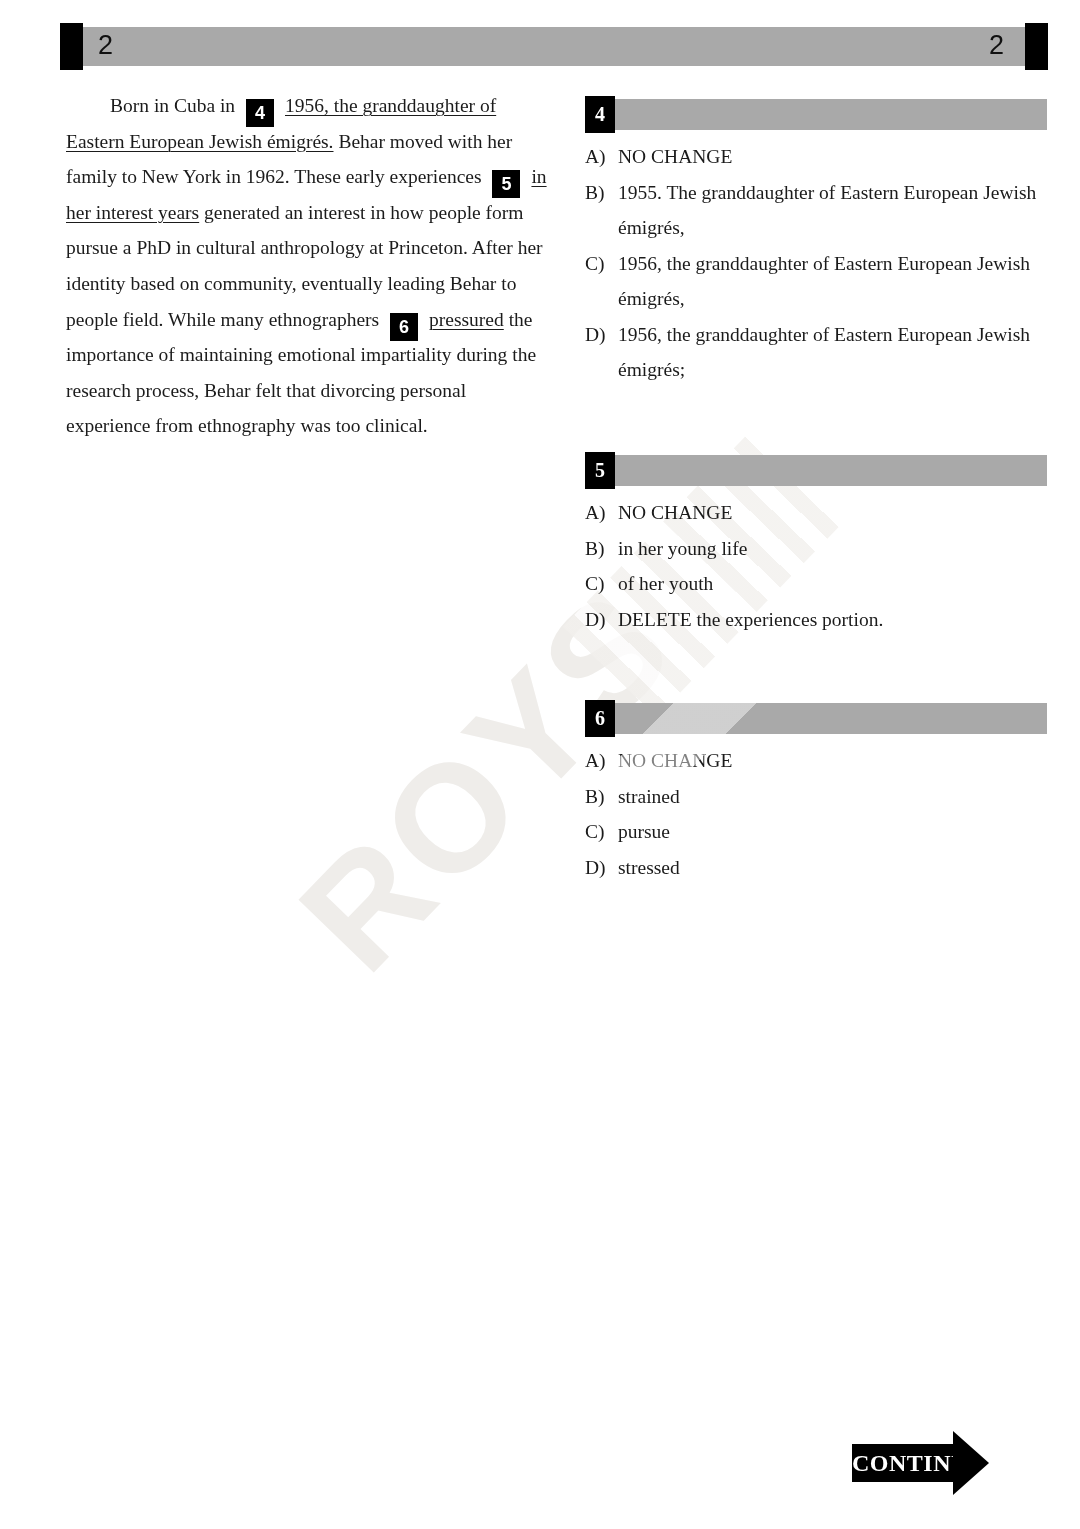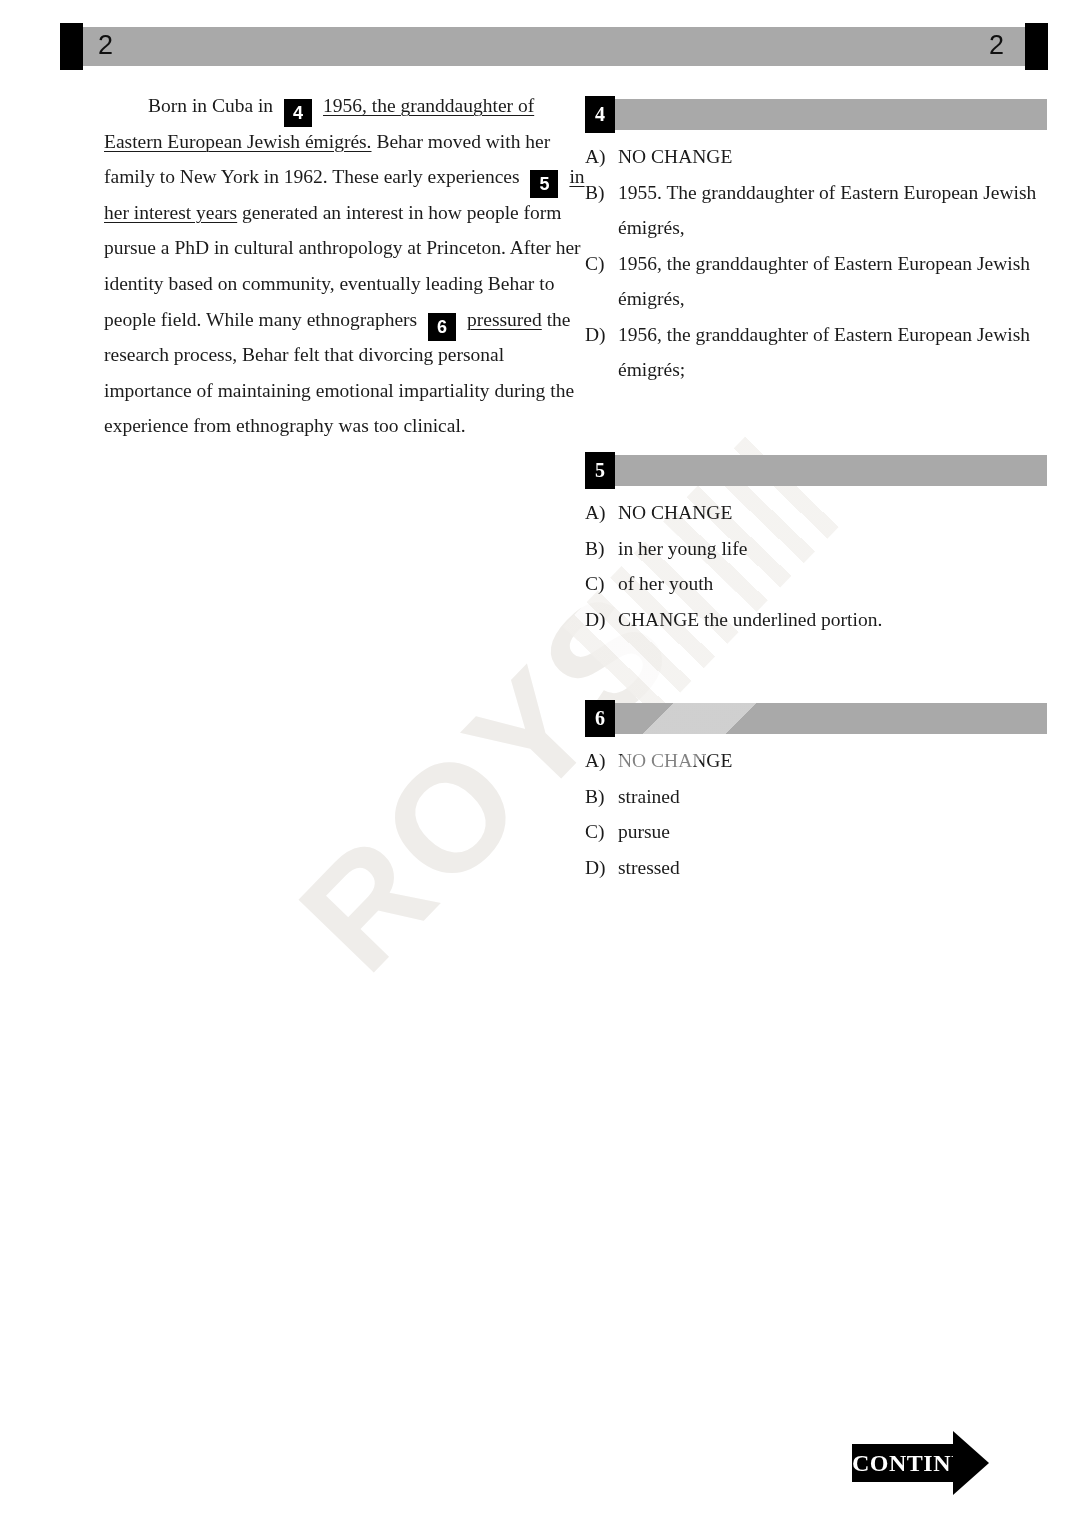--- a/index.html
+++ b/index.html
@@ -36,21 +36,21 @@
   .top-bar .sq.right{right:0;}
   .page-num{
     position:absolute;top:3px;font-family:"Liberation Sans",sans-serif;
     font-size:27px;color:#111;
   }
   .page-num.left{left:38px;}
   .page-num.right{right:44px;}
 
   
   .passage{position:absolute;left:66px;top:88px;width:505px;font-size:19.5px;line-height:35.6px;}
-  .passage-line{white-space:nowrap;height:35.6px;margin-left:38px;}
+  .passage-line{white-space:nowrap;height:35.6px;}
   .passage-line.indent{padding-left:44px;}
   .useg{text-decoration:underline;text-underline-offset:3px;text-decoration-thickness:1px;}
   .q-marker{
     display:inline-block;width:28px;height:28px;background:#000;color:#fff;
     font-family:"Liberation Sans",sans-serif;font-weight:bold;font-size:18px;
     text-align:center;line-height:28px;vertical-align:-7px;margin:0 11px 0 6px;
   }
 
   
   .right-col{position:absolute;left:585px;top:0;width:462px;}
@@ -96,22 +96,22 @@
   </div>
 
   <div class="passage">
       <div class="passage-line indent"><span>Born in Cuba in </span><span class="q-marker">4</span><span class="useg">1956, the granddaughter of</span></div>
       <div class="passage-line"><span class="useg">Eastern European Jewish émigrés.</span><span> Behar moved with her</span></div>
       <div class="passage-line"><span>family to New York in 1962. These early experiences </span><span class="q-marker">5</span><span class="useg">in</span></div>
       <div class="passage-line"><span class="useg">her interest years</span><span> generated an interest in how people form</span></div>
       <div class="passage-line"><span>pursue a PhD in cultural anthropology at Princeton. After her</span></div>
       <div class="passage-line"><span>identity based on community, eventually leading Behar to</span></div>
       <div class="passage-line"><span>people field. While many ethnographers </span><span class="q-marker">6</span><span class="useg">pressured</span><span> the</span></div>
+      <div class="passage-line"><span>importance of maintaining emotional impartiality during the</span></div>
       <div class="passage-line"><span>research process, Behar felt that divorcing personal</span></div>
-      <div class="passage-line"><span>importance of maintaining emotional impartiality during the</span></div>
       <div class="passage-line"><span>experience from ethnography was too clinical.</span></div>
     </div>
 
   <div class="right-col">
       <div class="q-block" style="top: 96px;">
         <div class="q-header">
           <div class="bar"></div>
           <div class="num">4</div>
         </div>
         <div class="q-options">
@@ -164,21 +164,21 @@
           </div>
           <div class="q-option">
             <div class="lab">C)</div>
             <div class="txt">
               <div>of her youth</div>
             </div>
           </div>
           <div class="q-option">
             <div class="lab">D)</div>
             <div class="txt">
-              <div>CHANGE the underlined portion.</div>
+              <div>DELETE the experiences portion.</div>
             </div>
           </div>
         </div>
       </div>
       <div class="q-block" style="top: 700px;">
         <div class="q-header">
           <div class="bar"></div>
           <div class="num">6</div>
         </div>
         <div class="q-options">

